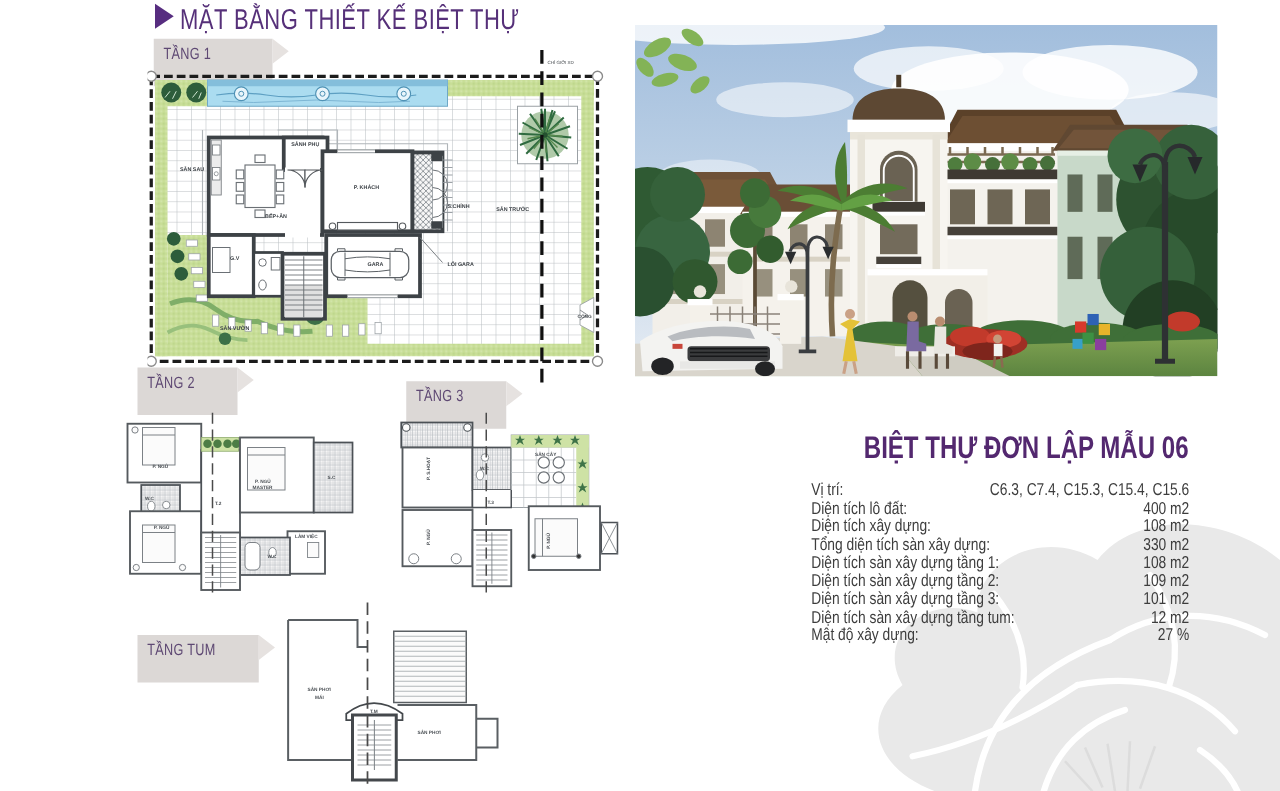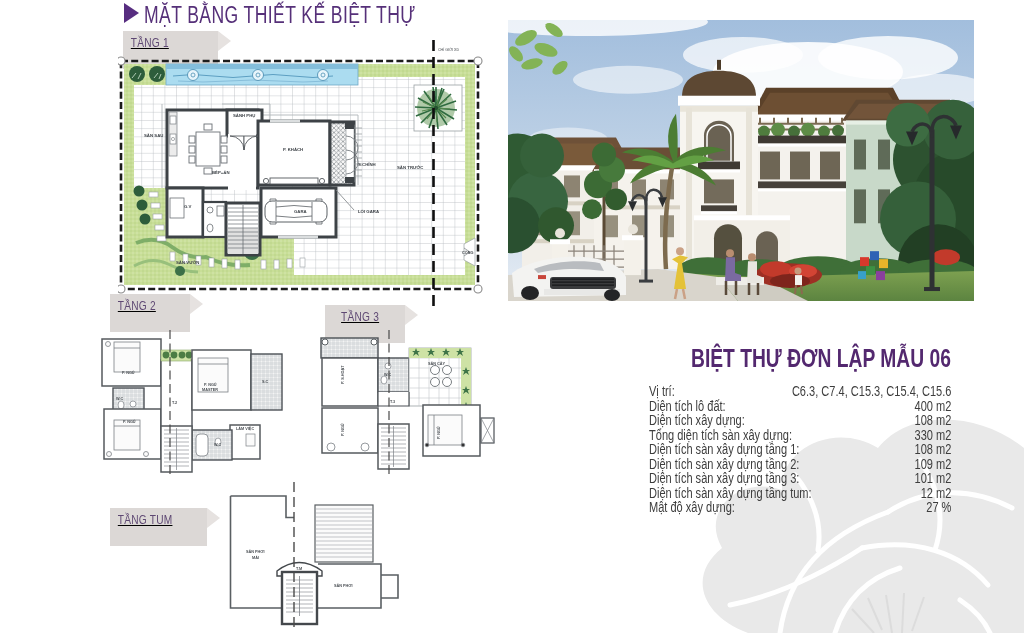--- a/index.html
+++ b/index.html
@@ -1,37 +1,37 @@
 <!DOCTYPE html>
 <html><head>
 <meta charset="utf-8">
 <style>
   html,body{margin:0;padding:0;width:1024px;height:633px;background:#ffffff;overflow:hidden;}
   body{font-family:"Liberation Sans", sans-serif;position:relative;}
   .abs{position:absolute;}
-  .ribbon{position:absolute;height:38px;background:#dcd8d6;text-decoration:underline;}
+  .ribbon{position:absolute;height:38px;background:#dcd8d6;}
   .ribbon:after{content:"";position:absolute;right:-13px;top:0;border-top:10.5px solid transparent;border-bottom:10.5px solid transparent;border-left:13px solid #e6e2e0;}
   .ribbon span{display:block;color:#5e4873;font-size:13px;letter-spacing:0.3px;padding:3.5px 0 0 10px;transform:scaleX(0.78);transform-origin:left top;white-space:nowrap;}
 </style>
 </head>
 <body>
 
 <div class="abs" style="left:124px;top:3px;width:0;height:0;border-top:10px solid transparent;border-bottom:10px solid transparent;border-left:15px solid #572d80;"></div>
 
 <div class="abs" style="left:144px;top:2px;font-size:23px;font-weight:400;color:#563079;letter-spacing:0.5px;transform:scaleX(0.765);transform-origin:left top;white-space:nowrap;">MẶT BẰNG THIẾT KẾ BIỆT THỰ</div>
 
 <div class="ribbon" style="left:123px;top:31px;width:95px;">
     <span>TẦNG 1</span>
   </div>
 
 <div class="ribbon" style="left:110px;top:294px;width:80px;">
     <span>TẦNG 2</span>
   </div>
 
-<div class="ribbon" style="left:325px;top:305px;width:80px;text-align:center;">
+<div class="ribbon" style="left:325px;top:305px;width:80px;">
     <span>TẦNG 3</span>
   </div>
 
 <div class="ribbon" style="left:110px;top:508px;width:97px;">
     <span>TẦNG TUM</span>
   </div>
 
 <svg class="abs" style="left:630px;top:360px;" width="394" height="273" viewBox="0 0 394 273">
   <path d="M118,273 C70,255 58,215 92,188 C70,150 110,115 152,130 C150,88 205,62 248,88 C280,48 350,52 394,88 L394,273 Z" fill="#e9e9e9"></path>
   <g fill="none" stroke="#ffffff" stroke-width="5" stroke-linecap="round">

